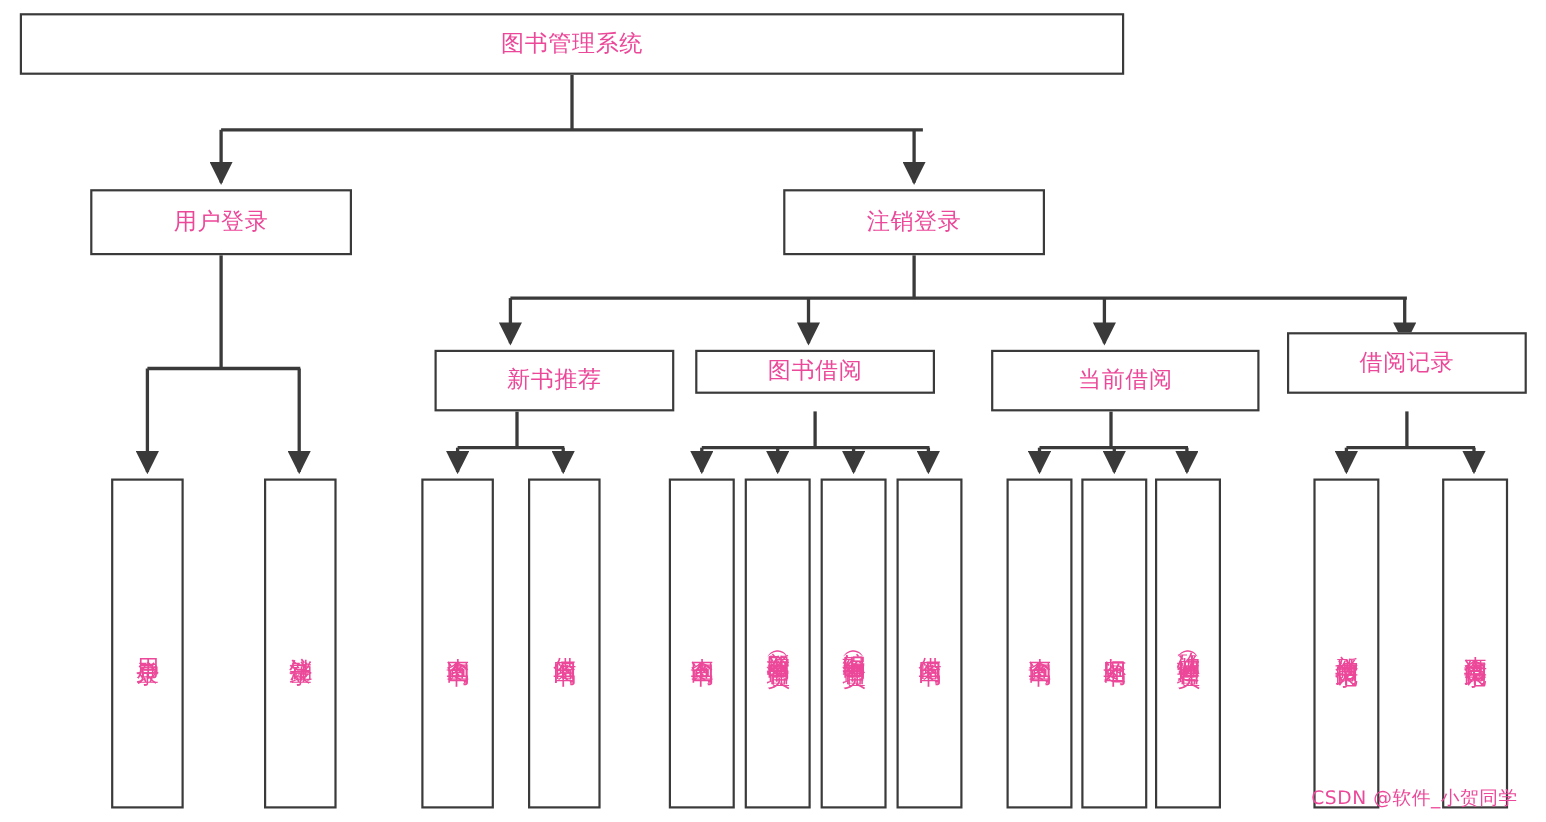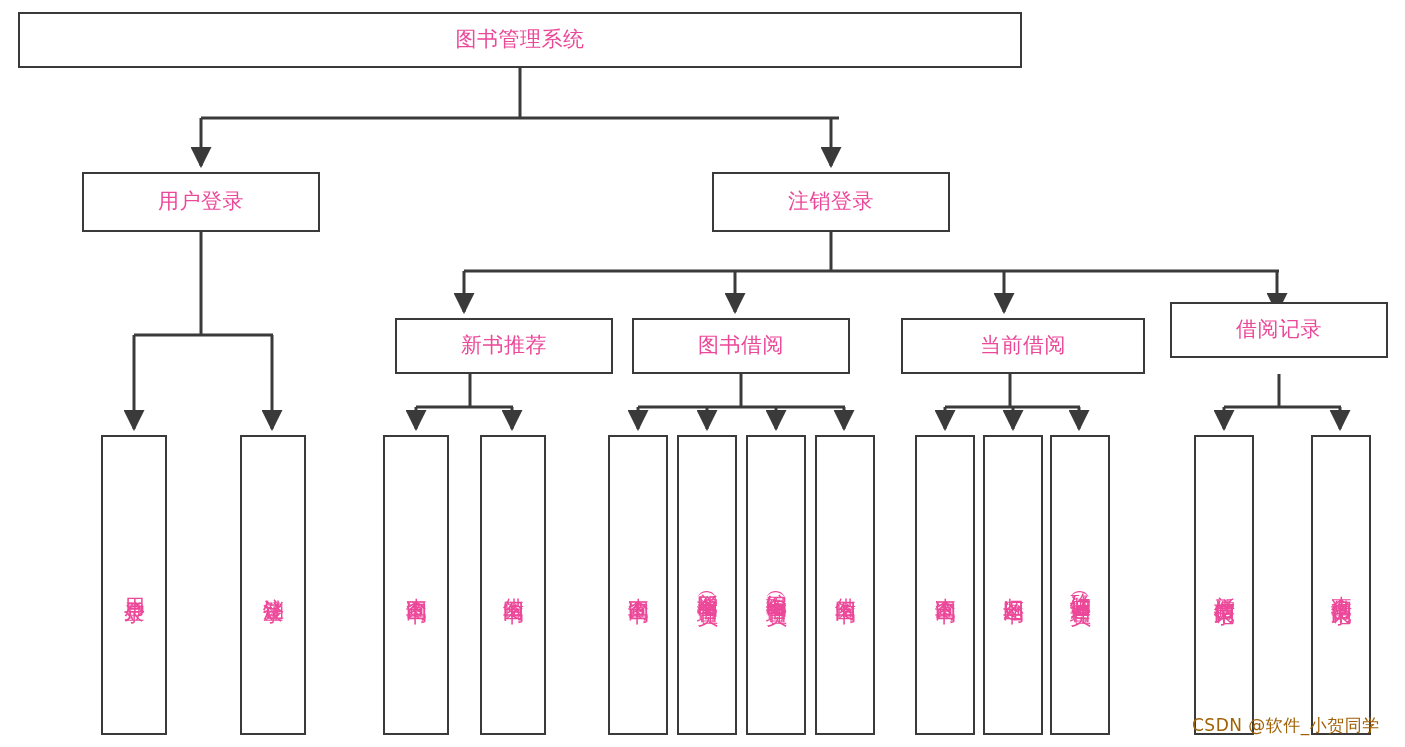--- a/index.html
+++ b/index.html
@@ -52,21 +52,21 @@
     writing-mode: vertical-rl;
     text-orientation: upright;
     display: block;
     white-space: nowrap;
   }
   .watermark {
     position: absolute;
     left: 1192px;
     top: 714px;
     font-size: 17px;
-    color: #a16207;
+    color: #ec4899;
     white-space: nowrap;
     letter-spacing: 0.5px;
   }
 </style>
 </head>
 <body>
 
 <div id="canvas">
 
   <svg class="wires" viewBox="0 0 1405 747" xmlns="http://www.w3.org/2000/svg">
@@ -126,21 +126,21 @@
   <div class="node h" style="left:82px; top:172px; width:238px; height:60px;">
     <span>用户登录</span>
   </div>
   <div class="node h" style="left:712px; top:172px; width:238px; height:60px;">
     <span>注销登录</span>
   </div>
 
   <div class="node h" style="left:361px; top:318px; width:218px; height:56px;margin-left:34px;">
     <span>新书推荐</span>
   </div>
-  <div class="node h" style="left:632px; top:318px; width:218px; height:56px;">
+  <div class="node h" style="left:632px; top:318px; width:218px; height:40px;">
     <span>图书借阅</span>
   </div>
   <div class="node h" style="left:901px; top:318px; width:244px; height:56px;">
     <span>当前借阅</span>
   </div>
   <div class="node h" style="left:1170px; top:302px; width:218px; height:56px;">
     <span>借阅记录</span>
   </div>
 
   <div class="node v" style="left:101px; top:435px; width:66px; height:300px;">

